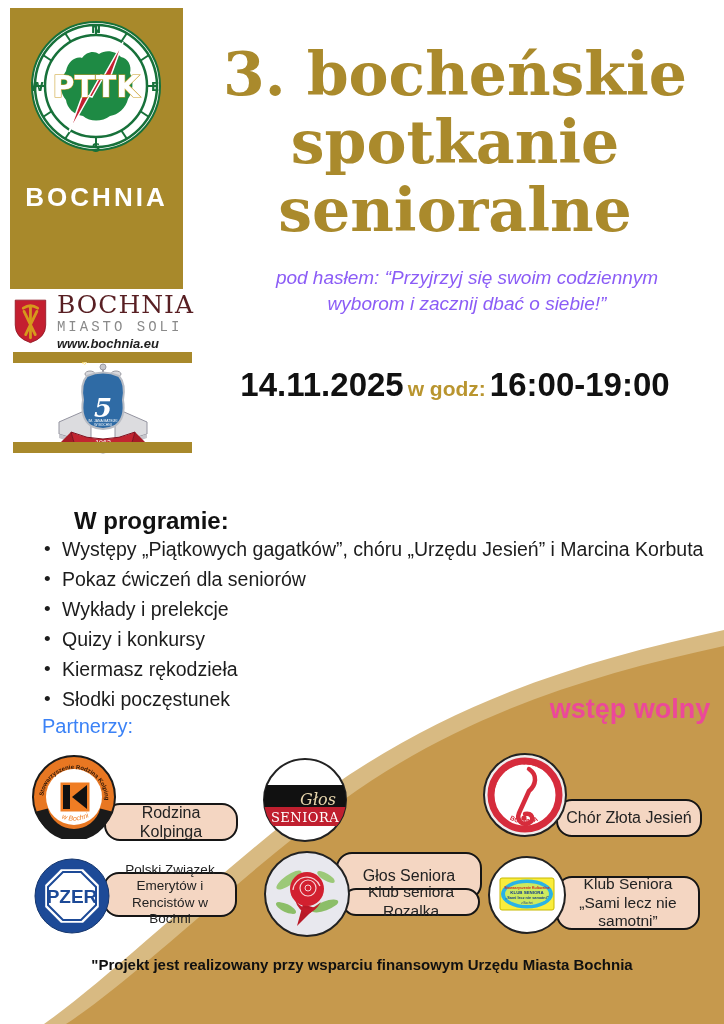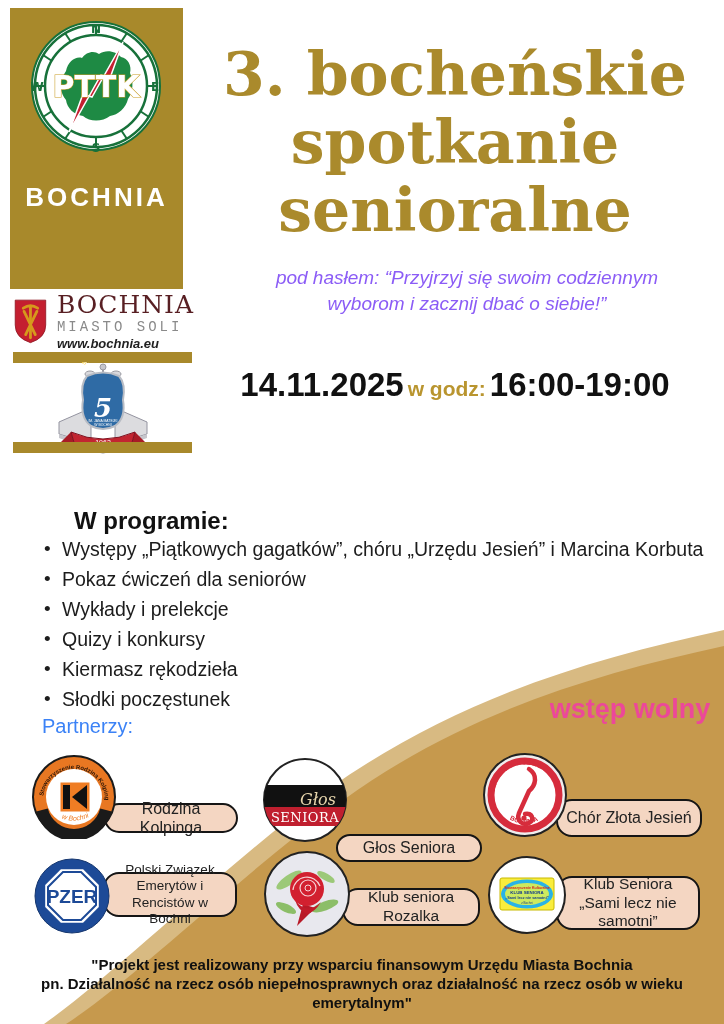--- a/index.html
+++ b/index.html
@@ -40,25 +40,25 @@
 
   .free-entry{left:545px;top:694px;width:170px;text-align:center;z-index:1;
               color:#ec4899;font-weight:bold;font-size:27px;}
 
   
   .partners-h{left:28px;top:715px;font-size:20px;color:#3b82f6;z-index:1;margin-left:14px;}
   .plogo{z-index:2;}
   .pill{position:absolute;background:#f4d6c2;border:2px solid #151515;border-radius:16px;
         display:flex;align-items:center;justify-content:center;text-align:center;
         color:#222;line-height:1.2;padding:2px 8px;box-sizing:border-box;z-index:1;}
-  .pill-rodzina{left:104px;top:803px;width:134px;height:30px;font-size:16px;}
-  .pill-glos{left:336px;top:834px;width:146px;height:28px;font-size:16px;}
+  .pill-rodzina{left:104px;top:803px;width:134px;height:38px;font-size:16px;}
+  .pill-glos{left:336px;top:852px;width:146px;height:48px;font-size:16px;}
   .pill-chor{left:556px;top:799px;width:146px;height:38px;font-size:16px;}
   .pill-pzer{left:103px;top:872px;width:134px;height:45px;font-size:13.5px;}
-  .pill-rozalka{left:342px;top:888px;width:138px;height:38px;font-size:15.5px;}
+  .pill-rozalka{left:342px;top:888px;width:138px;height:28px;font-size:15.5px;}
   .pill-sami{left:556px;top:876px;width:144px;height:54px;font-size:15.5px;}
 
   
   .footer{left:0;top:955px;width:724px;text-align:center;z-index:3;
           font-size:15px;font-weight:bold;color:#101010;line-height:19px;}
 </style>
 </head>
 <body>
 
 <div class="poster">
@@ -257,16 +257,15 @@
     <ellipse cx="40" cy="39" rx="22" ry="11" fill="#cdea5e"></ellipse>
     <text x="40" y="33.5" text-anchor="middle" font-size="3.6" font-weight="bold" fill="#d22222">Stowarzyszenie Kulturalne</text>
     <text x="40" y="39" text-anchor="middle" font-size="4.4" font-weight="bold" fill="#133a8c">KLUB SENIORA</text>
     <text x="40" y="44" text-anchor="middle" font-size="3.8" font-weight="bold" fill="#133a8c">„Sami lecz nie samotni”</text>
     <text x="40" y="48.5" text-anchor="middle" font-size="3" fill="#133a8c">z Bochni</text>
   </svg>
   <div class="pill pill-sami">Klub Seniora „Sami lecz nie samotni”</div>
 
   <div class="abs footer">
     <div>"Projekt jest realizowany przy wsparciu finansowym Urzędu Miasta Bochnia</div>
-    <div>pn. Działalność na rzecz osób niepełnosprawnych oraz działalność na rzecz osób w wieku emerytalnym"</div>
   </div>
 
 </div>
 
 </body></html>

